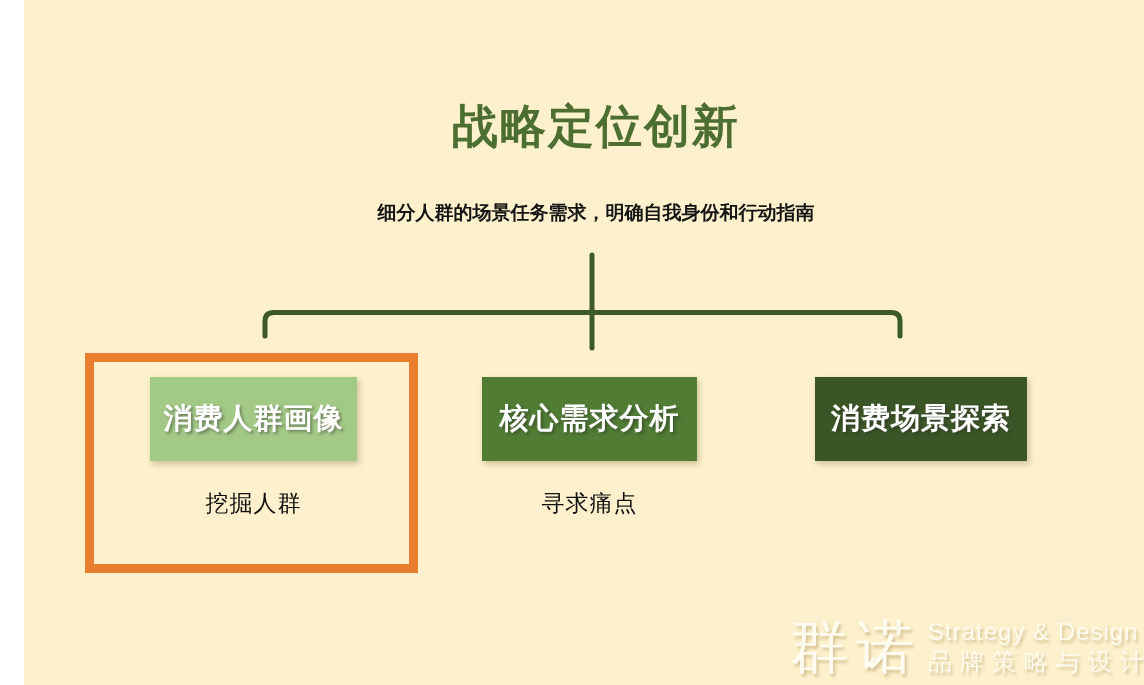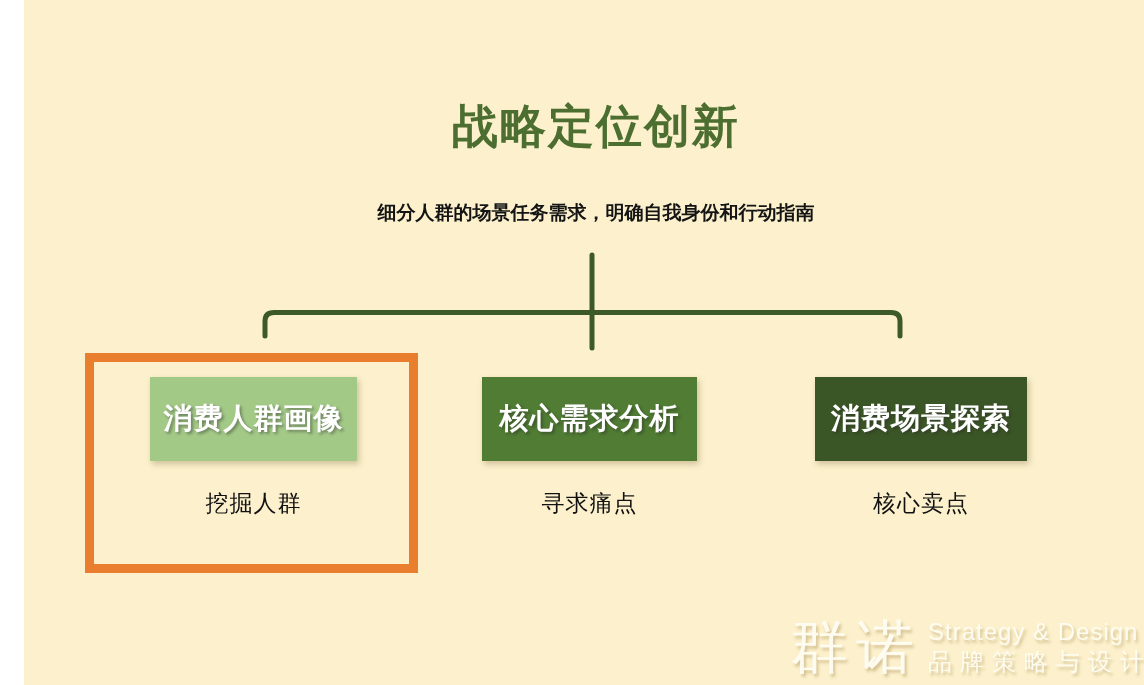--- a/index.html
+++ b/index.html
@@ -84,21 +84,20 @@
     <div class="caption">挖掘人群</div>
   </div>
 
   <div class="column col-2">
     <div class="box" style="background-color: rgb(80, 124, 51);">核心需求分析</div>
     <div class="caption">寻求痛点</div>
   </div>
 
   <div class="column col-3">
     <div class="box" style="background-color: rgb(59, 86, 38);">消费场景探索</div>
-    <div class="caption">核心卖点</div>
   </div>
 
 
   <div class="watermark">
     <div class="watermark-logo">群诺</div>
     <div class="watermark-text">
       <div class="watermark-en">Strategy &amp; Design</div>
       <div class="watermark-zh">品牌策略与设计</div>
     </div>
   </div>

